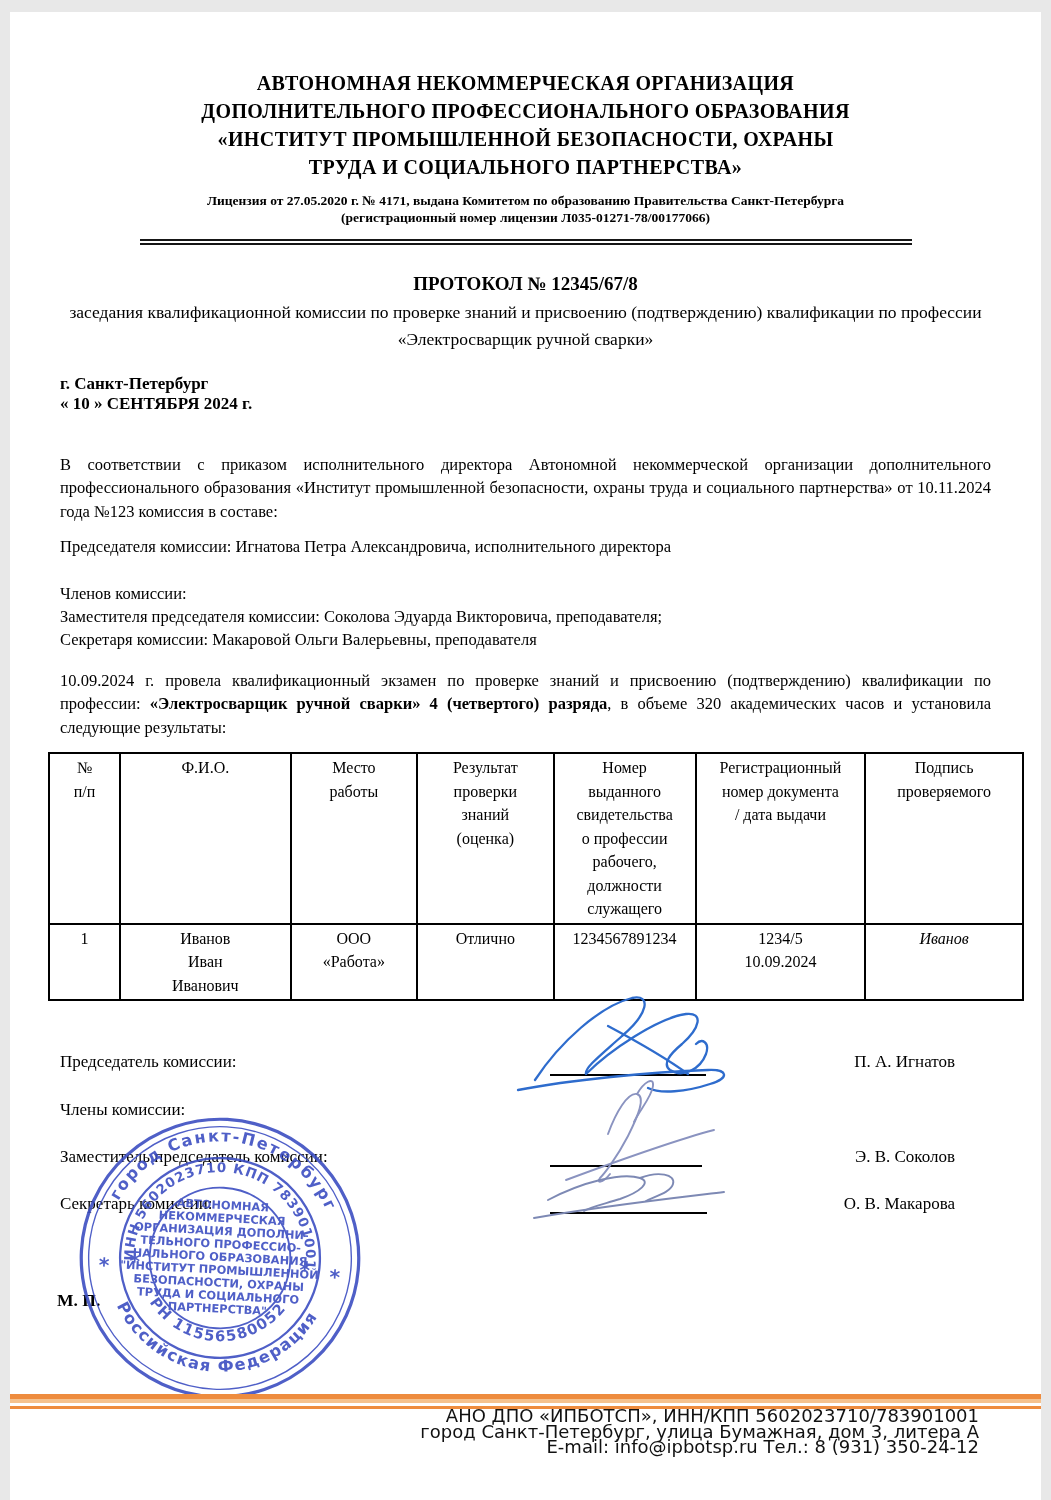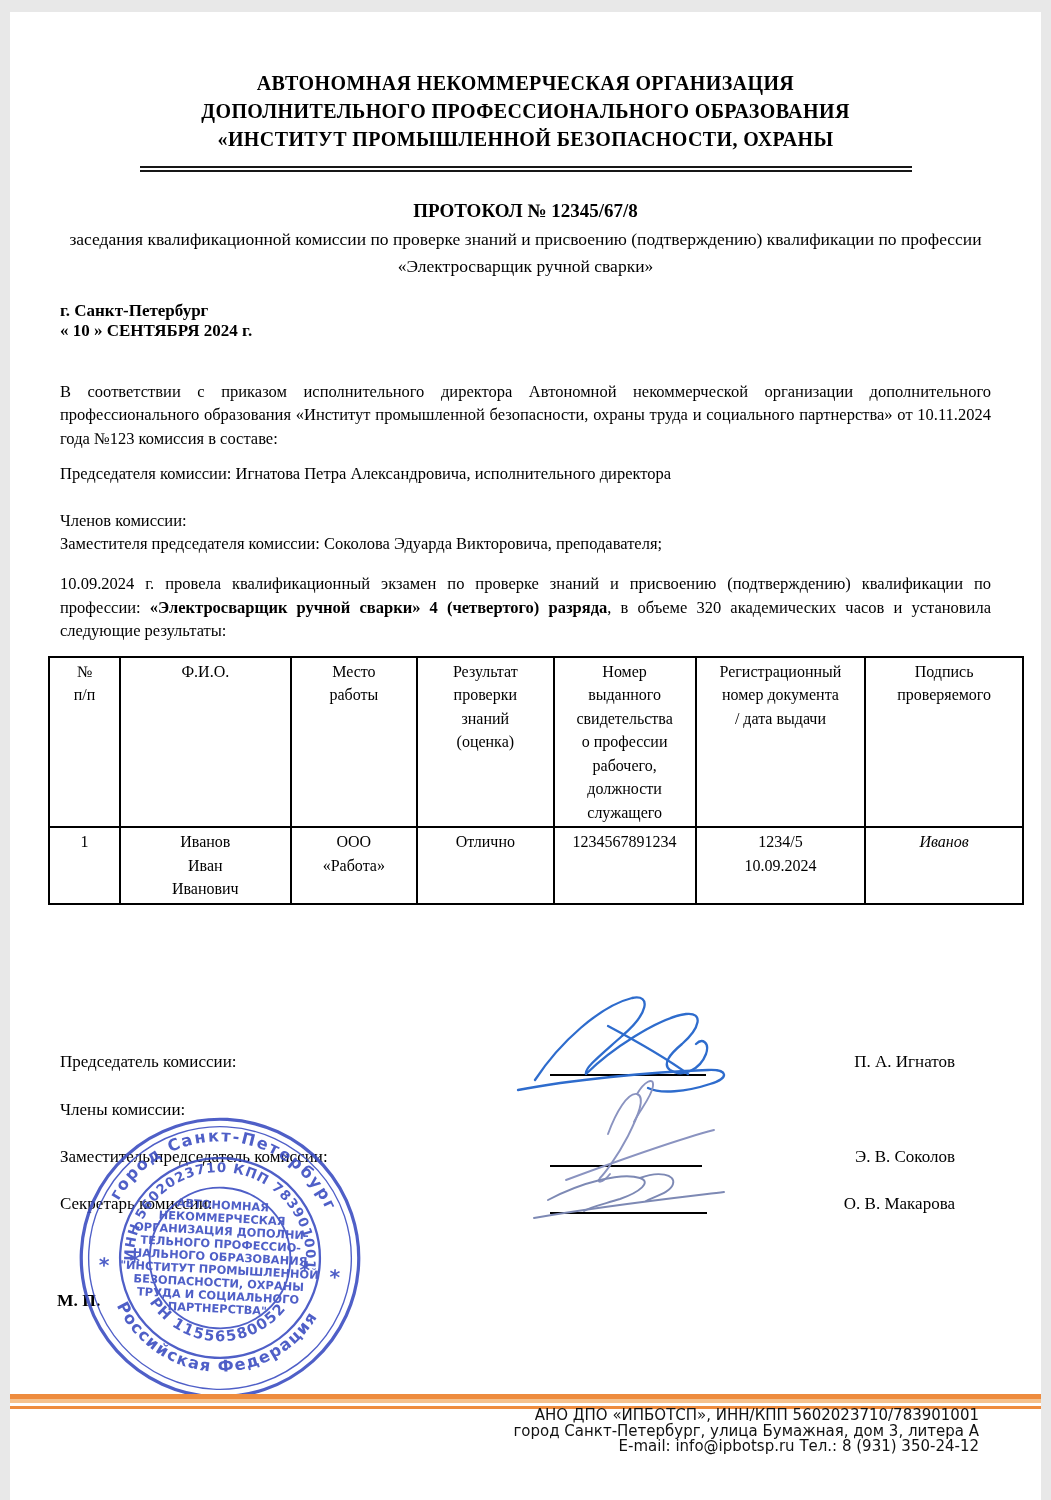--- a/index.html
+++ b/index.html
@@ -29,56 +29,62 @@
   td.fio{text-align:left;padding-left:14px;}
   td.sig-italic{font-style:italic;}
   .abs{position:absolute;}
   .sig-label{font-size:17px;text-align:center;}
   .sig-name{font-size:17px;text-align:right;}
   .sig-rule{border-top:2px solid #000;height:0;}
   .mp{font-size:17.5px;}
   .stripe{position:absolute;left:0;right:0;}
   .footer-text{
     position:absolute;top:1396px;right:62px;text-align:right;
-    font-family:"DejaVu Sans",sans-serif;font-size:15px;line-height:15.6px;color:#111;
+    font-family:"DejaVu Sans",sans-serif;font-size:18px;line-height:15.6px;color:#111;
   }
   .stamp-svg{position:absolute;left:62px;top:1098px;width:296px;height:296px;opacity:.9;}
   .sig-svg{position:absolute;left:480px;top:972px;width:280px;height:250px;}
   .stamp-text{font-family:"DejaVu Sans",sans-serif;font-weight:bold;}
 </style>
 </head>
 <body>
 
 <div class="page">
   <div class="inner">
 
     <div class="org-name">
       <div>АВТОНОМНАЯ НЕКОММЕРЧЕСКАЯ ОРГАНИЗАЦИЯ</div>
       <div>ДОПОЛНИТЕЛЬНОГО ПРОФЕССИОНАЛЬНОГО ОБРАЗОВАНИЯ</div>
       <div>«ИНСТИТУТ ПРОМЫШЛЕННОЙ БЕЗОПАСНОСТИ, ОХРАНЫ</div>
-    </div>
-
+      <div>ТРУДА И СОЦИАЛЬНОГО ПАРТНЕРСТВА»</div>
+    </div>
+
+    <div class="license">
+      <div>Лицензия от 27.05.2020 г. № 4171, выдана Комитетом по образованию Правительства Санкт-Петербурга</div>
+      <div>(регистрационный номер лицензии Л035-01271-78/00177066)</div>
+    </div>
 
     <div class="double-rule"></div>
 
     <div class="doc-title">ПРОТОКОЛ № 12345/67/8</div>
     <div class="doc-subtitle">заседания квалификационной комиссии по проверке знаний и присвоению (подтверждению) квалификации по профессии «Электросварщик ручной сварки»</div>
 
     <div class="city-row">
       <span>г. Санкт-Петербург</span>
       <span>« 10 » СЕНТЯБРЯ 2024 г.</span>
     </div>
 
     <p class="para p1">В соответствии с приказом исполнительного директора Автономной некоммерческой организации дополнительного профессионального образования «Институт промышленной безопасности, охраны труда и социального партнерства» от 10.11.2024 года №123 комиссия в составе:</p>
 
     <p class="para chair-line">Председателя комиссии: Игнатова Петра Александровича, исполнительного директора</p>
 
     <div class="para members-block">
       <div>Членов комиссии:</div>
       <div>Заместителя председателя комиссии: Соколова Эдуарда Викторовича, преподавателя;</div>
+      <div>Секретаря комиссии: Макаровой Ольги Валерьевны, преподавателя</div>
     </div>
 
     <p class="para p2"><span>10.09.2024 г. провела квалификационный экзамен по проверке знаний и присвоению (подтверждению) квалификации по профессии: </span><span class="b">«Электросварщик ручной сварки» 4 (четвертого) разряда</span><span>, в объеме 320 академических часов и установила следующие результаты:</span></p>
 
     <table class="results">
       <colgroup>
         <col style="width:7.3%">
           <col style="width:17.5%">
           <col style="width:13.0%">
         <col style="width:14.0%">

